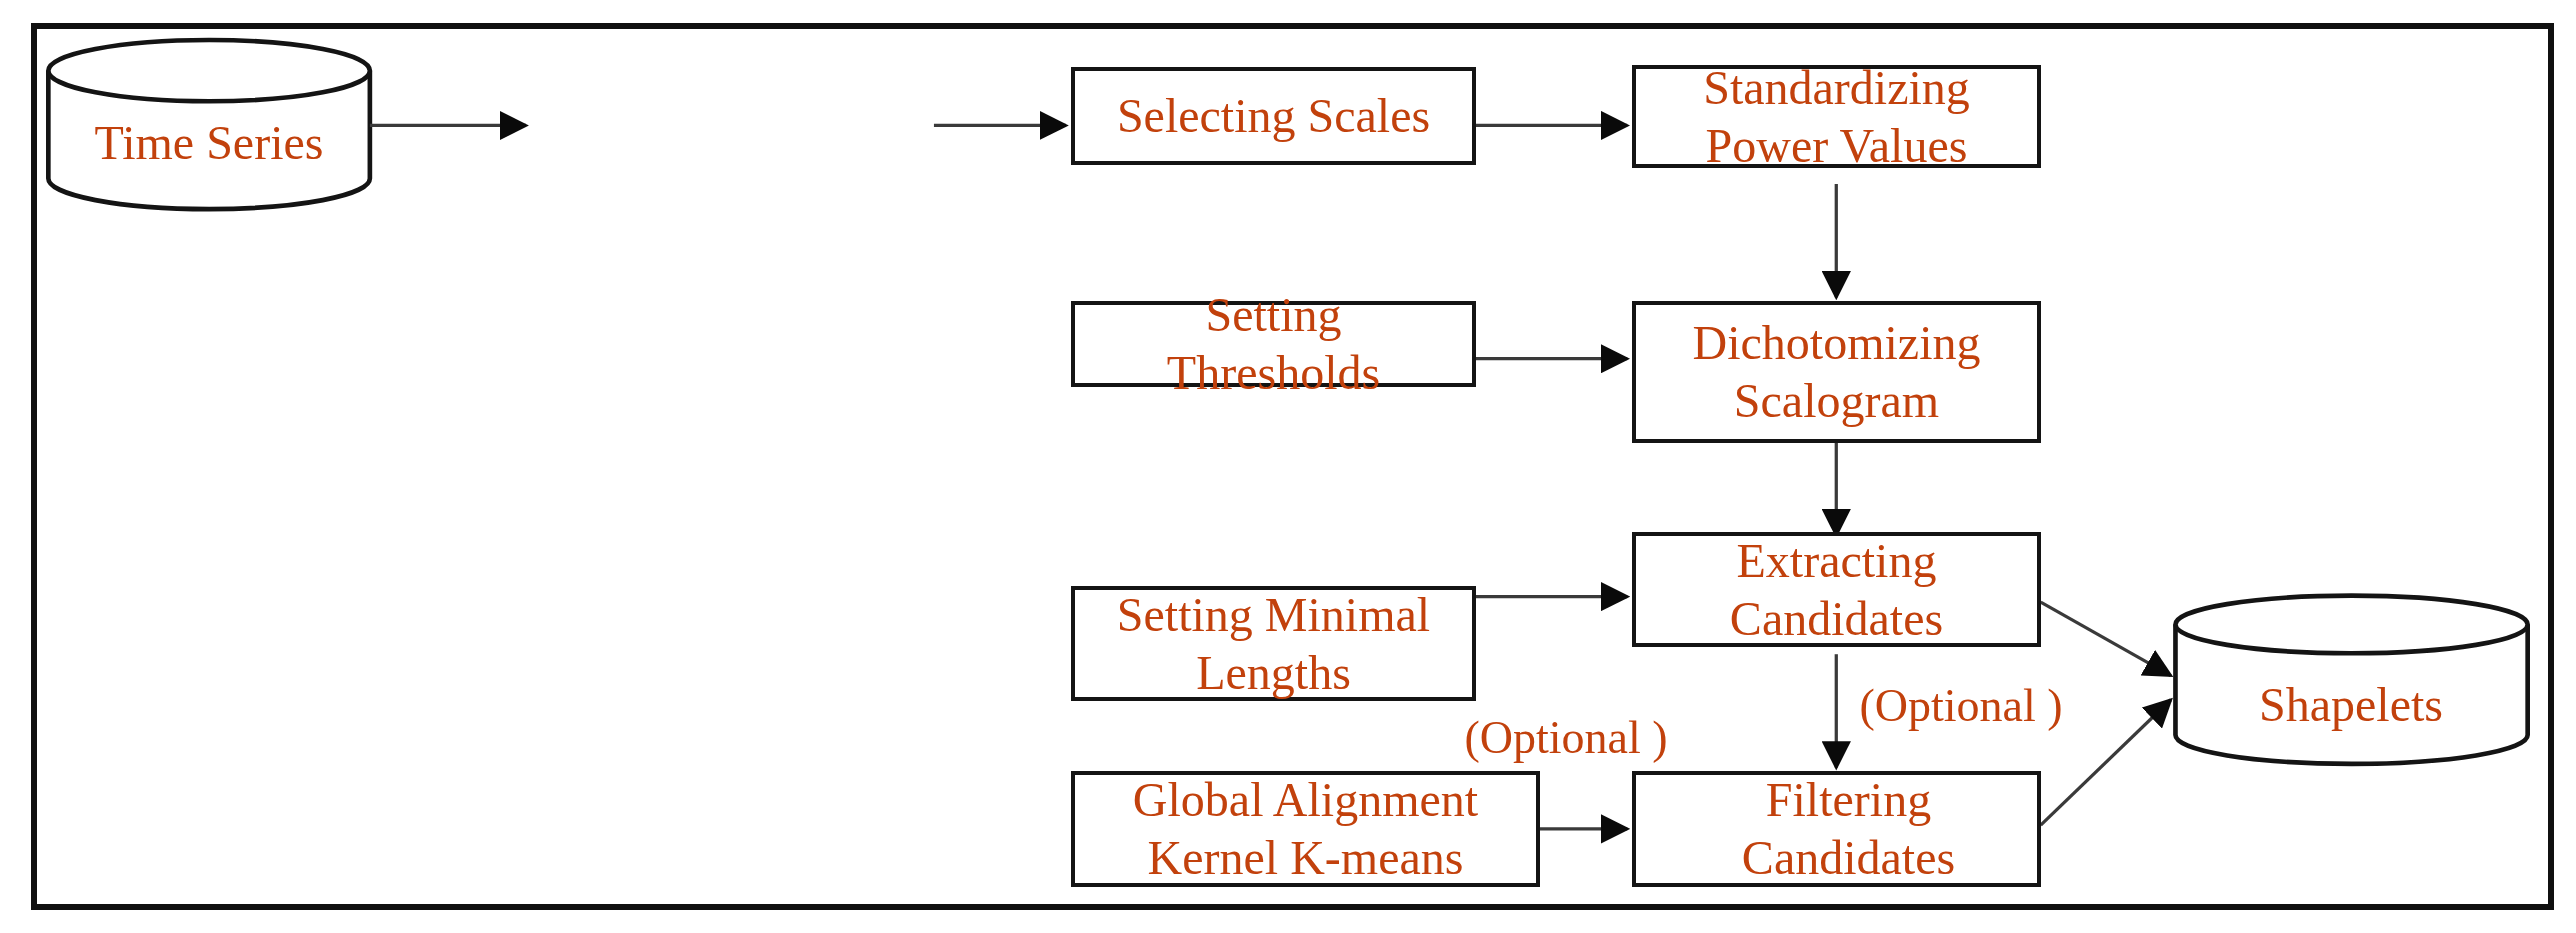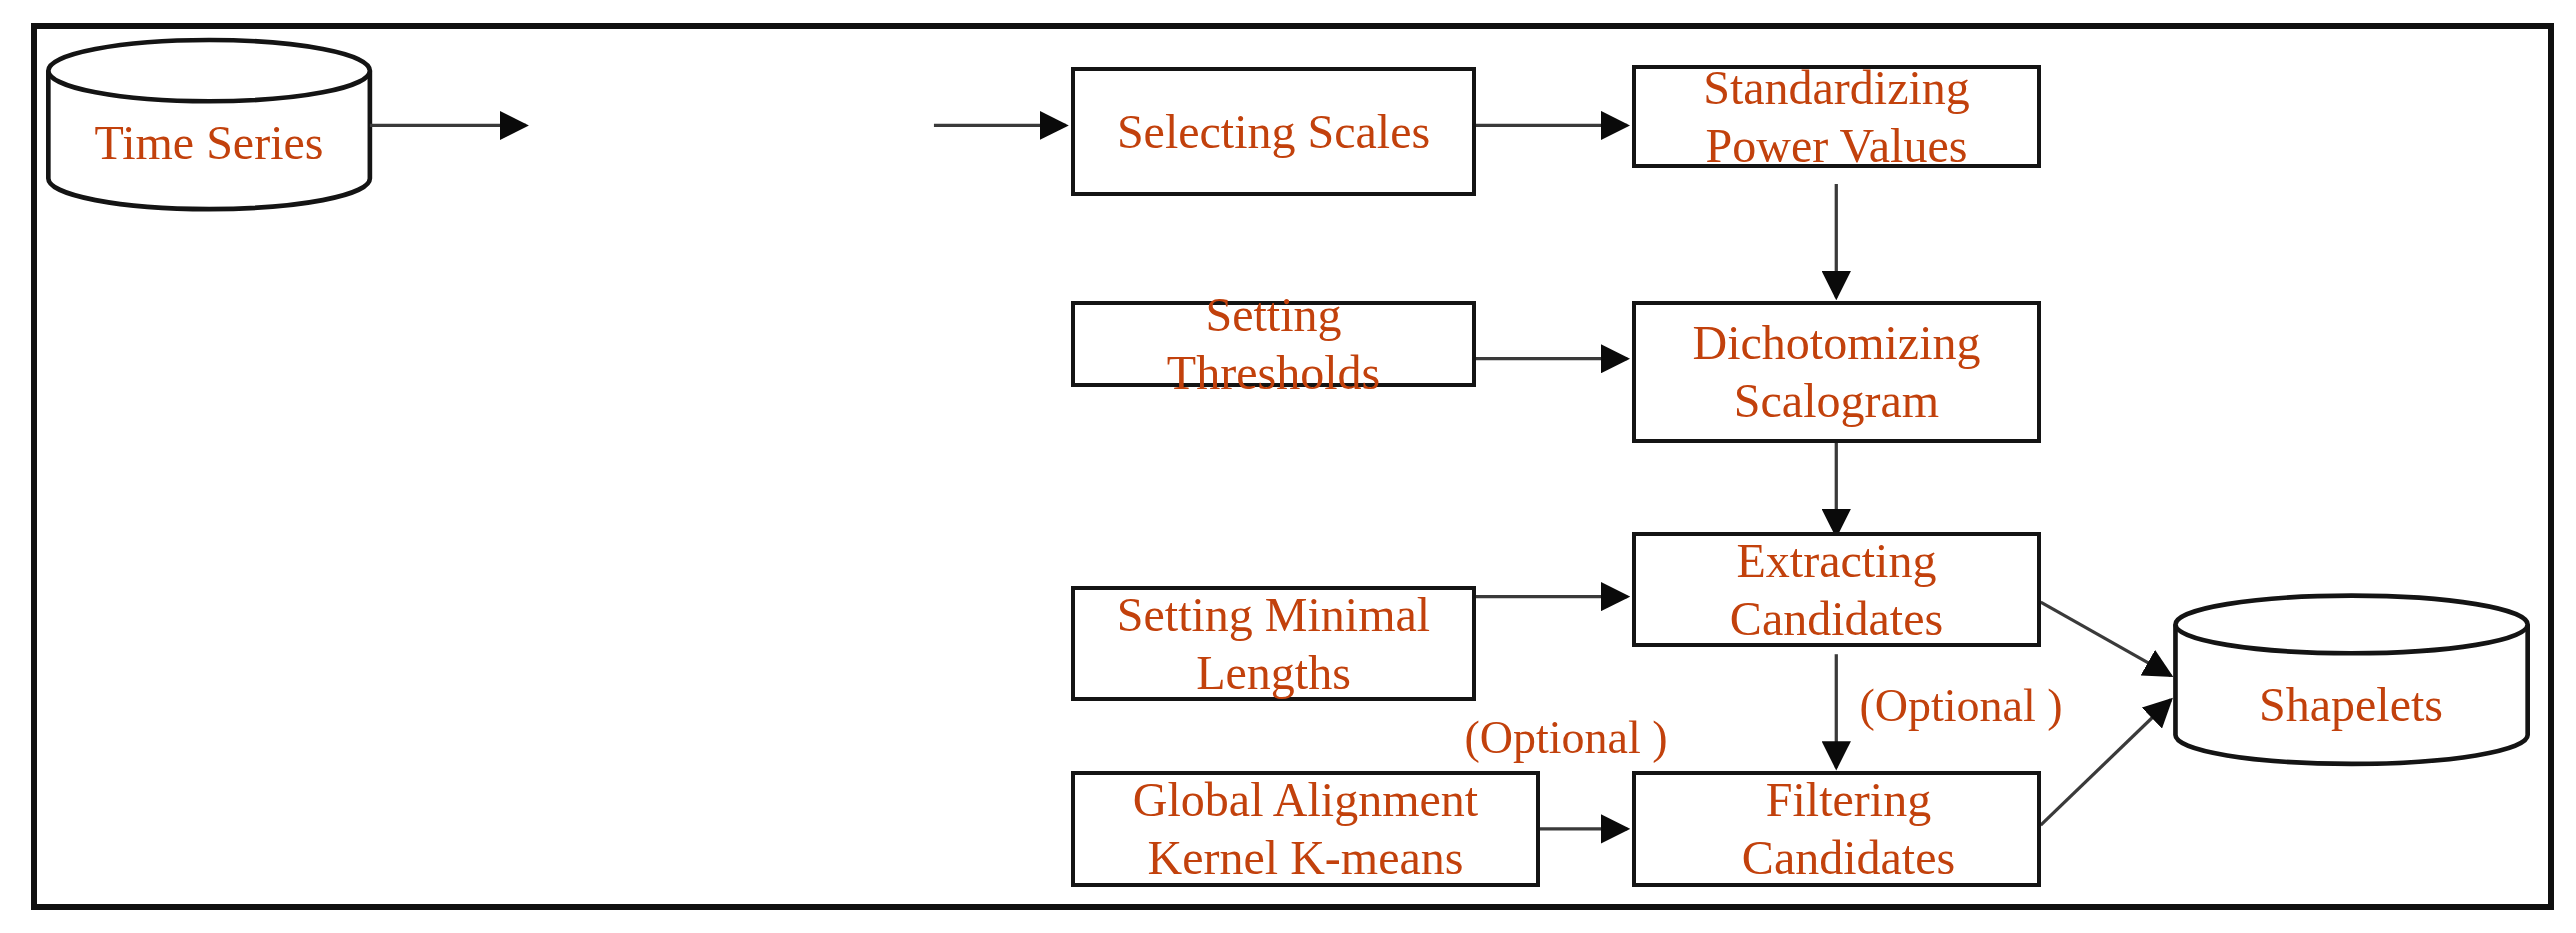--- a/index.html
+++ b/index.html
@@ -90,21 +90,21 @@
     <line class="edge" x1="1657" y1="892" x2="1751" y2="892" marker-end="url(#arrowhead)"></line>
     <line class="edge" x1="2196" y1="648" x2="2336" y2="727" marker-end="url(#arrowhead)"></line>
     <line class="edge" x1="2196" y1="888" x2="2336" y2="753" marker-end="url(#arrowhead)"></line>
   </svg>
 
   <div class="frame"></div>
 
   <div class="cyl-label" style="left:48px; top:110px; width:322px; height:65px;">Time Series</div>
   <div class="cyl-label" style="left:2175px; top:671px; width:352px; height:67px;">Shapelets</div>
 
-  <div class="node" style="left:1071px; top:67px; width:405px; height:129px;text-align:center;">Selecting Scales</div>
+  <div class="node" style="left:1071px; top:67px; width:405px; height:98px;text-align:center;">Selecting Scales</div>
   <div class="node" style="left:1632px; top:65px; width:409px; height:103px;">Standardizing
 Power Values</div>
   <div class="node" style="left:1071px; top:301px; width:405px; height:86px;">Setting
 Thresholds</div>
   <div class="node" style="left:1632px; top:301px; width:409px; height:142px;">Dichotomizing
 Scalogram</div>
   <div class="node" style="left:1071px; top:539px; width:405px; height:115px;margin-top:47px;">Setting Minimal
 Lengths</div>
   <div class="node" style="left:1632px; top:532px; width:409px; height:115px;">Extracting
 Candidates</div>

